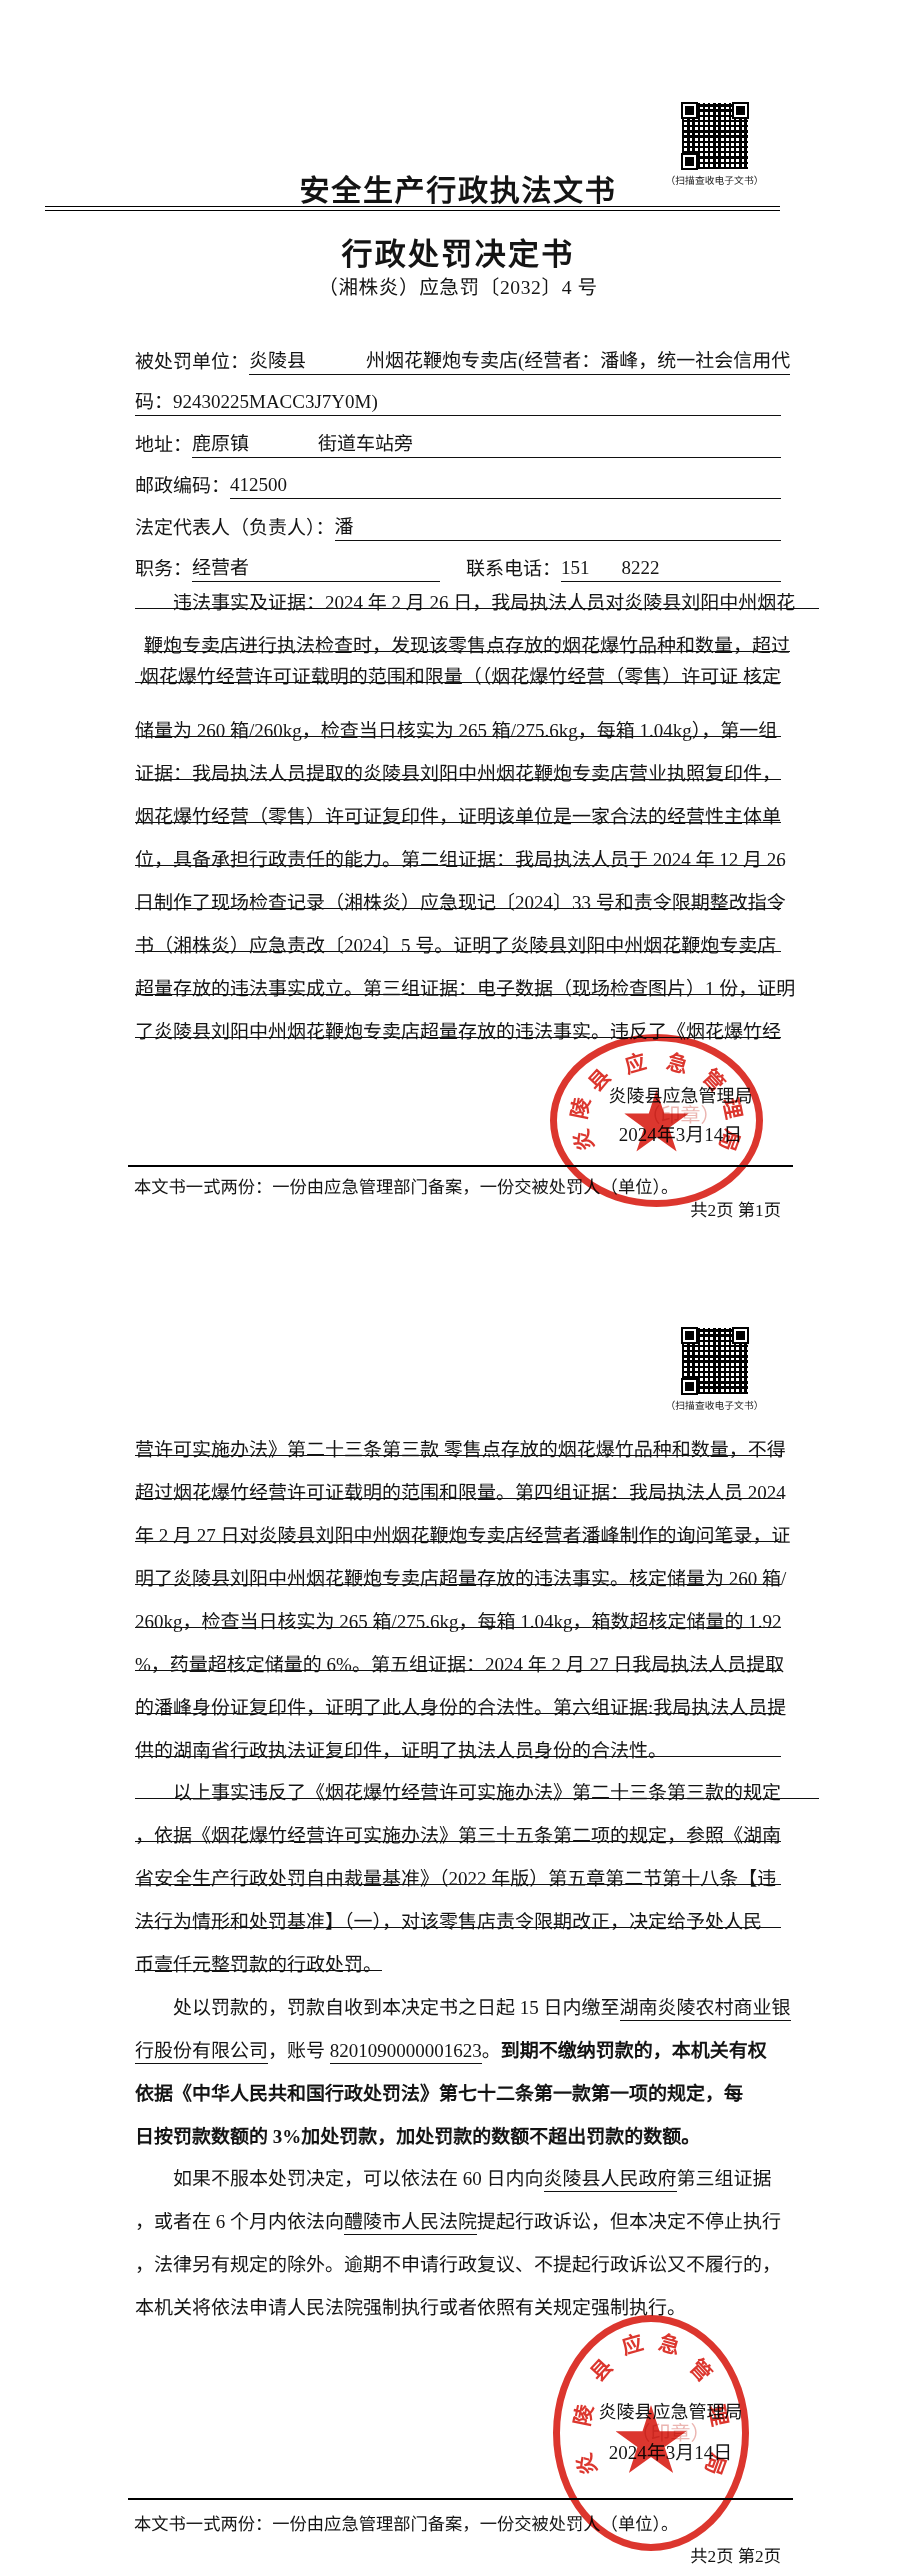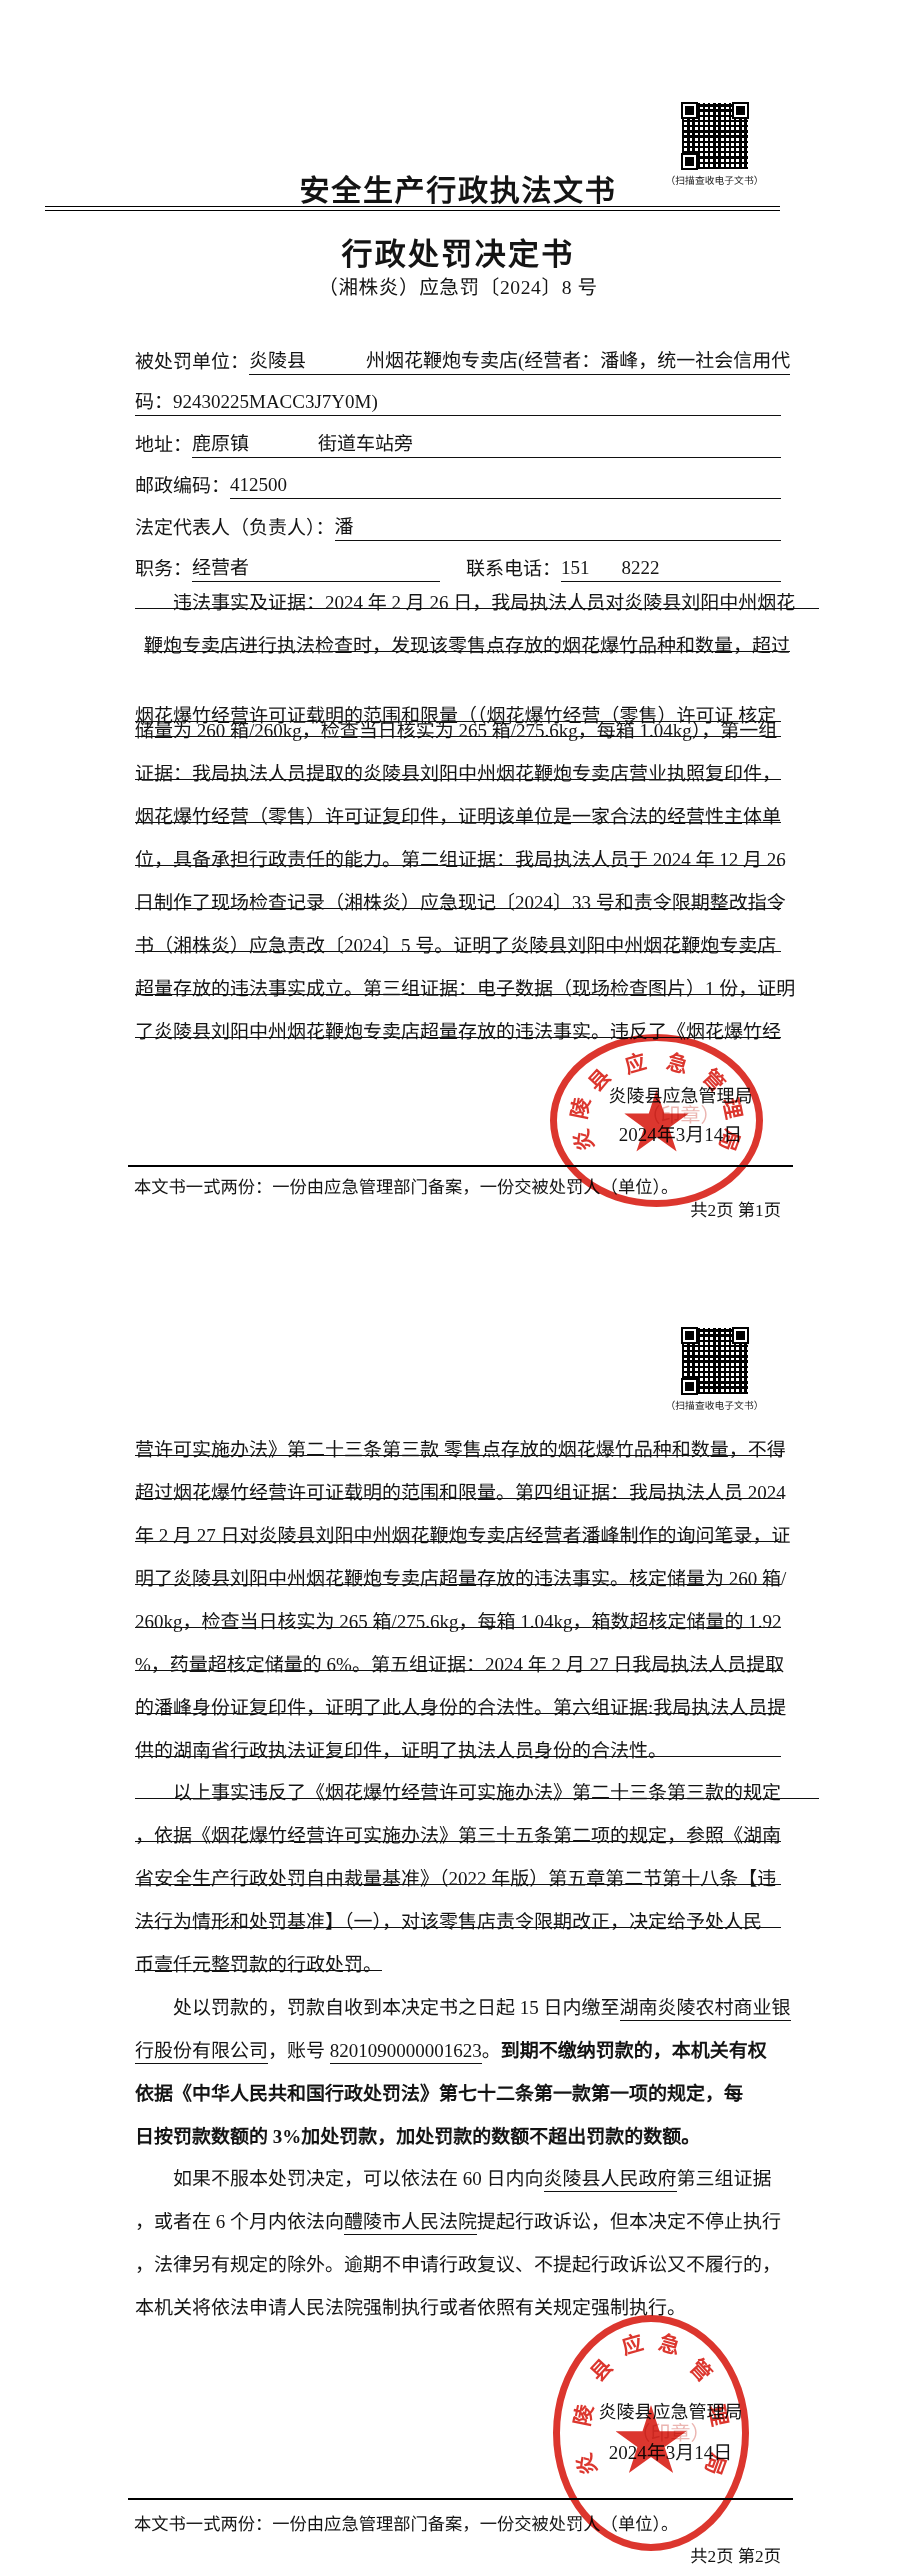--- a/index.html
+++ b/index.html
@@ -67,21 +67,21 @@
     <div class="qr-noise"></div>
     <div class="finder f-tl"></div>
     <div class="finder f-tr"></div>
     <div class="finder f-bl"></div>
   </div>
   <div class="qr-cap" style="left:651px;top:173px;">（扫描查收电子文书）</div>
 
   <div class="center-band h-title">安全生产行政执法文书</div>
   <div class="dbl-line"></div>
   <div class="center-band h-sub">行政处罚决定书</div>
-  <div class="center-band h-num">（湘株炎）应急罚〔2024〕8 号</div>
+  <div class="center-band h-num">（湘株炎）应急罚〔2032〕4 号</div>
 
   <div class="frow" style="top:341px">
     <span class="flabel">被处罚单位：</span>
     <span class="fvalue grow"><span>炎陵县</span><span class="gap gw105"></span><span>州烟花鞭炮专卖店(经营者：潘峰，统一社会信用代</span></span>
   </div>
   <div class="frow" style="top:382px">
     <span class="fvalue grow">码：92430225MACC3J7Y0M)</span>
   </div>
   <div class="frow" style="top:424px">
     <span class="flabel">地址：</span>
@@ -145,21 +145,21 @@
       <span class="ringch" style="left: 167px; top: 100px; transform: translate(-50%, -50%) rotate(78.6deg);">理</span>
       <span class="ringch" style="left: 164px; top: 150px; transform: translate(-50%, -50%) rotate(110deg);">局</span>
     </div>
 
   <div class="foot-rule" style="top:2498px"></div>
   <div class="foot-note" style="top:2510px">本文书一式两份：一份由应急管理部门备案，一份交被处罚人（单位）。</div>
   <div class="page-badge" style="top:2542px">共2页  第2页</div>
 
 <div class="bodyline ul-full ind" style="top: 587px;"><span>违法事实及证据：2024 年 2 月 26 日，我局执法人员对炎陵县刘阳中州烟花</span></div>
     <div class="bodyline ul-full" style="top: 630px; margin-left: 9px;"><span>鞭炮专卖店进行执法检查时，发现该零售点存放的烟花爆竹品种和数量，超过</span></div>
-    <div class="bodyline ul-full" style="top: 700px;"><span>烟花爆竹经营许可证载明的范围和限量（（烟花爆竹经营（零售）许可证 核定</span></div>
+    <div class="bodyline ul-full" style="top: 661px; text-align: right;"><span>烟花爆竹经营许可证载明的范围和限量（（烟花爆竹经营（零售）许可证 核定</span></div>
     <div class="bodyline ul-full" style="top: 715px;"><span>储量为 260 箱/260kg，检查当日核实为 265 箱/275.6kg，每箱 1.04kg），第一组</span></div>
     <div class="bodyline ul-full" style="top: 758px; text-align: center;"><span>证据：我局执法人员提取的炎陵县刘阳中州烟花鞭炮专卖店营业执照复印件，</span></div>
     <div class="bodyline ul-full" style="top: 801px;"><span>烟花爆竹经营（零售）许可证复印件，证明该单位是一家合法的经营性主体单</span></div>
     <div class="bodyline ul-full" style="top: 844px;"><span>位，具备承担行政责任的能力。第二组证据：我局执法人员于 2024 年 12 月 26</span></div>
     <div class="bodyline ul-full" style="top: 887px;"><span>日制作了现场检查记录（湘株炎）应急现记〔2024〕33 号和责令限期整改指令</span></div>
     <div class="bodyline ul-full" style="top: 930px;"><span>书（湘株炎）应急责改〔2024〕5 号。证明了炎陵县刘阳中州烟花鞭炮专卖店</span></div>
     <div class="bodyline ul-full" style="top: 973px;"><span>超量存放的违法事实成立。第三组证据：电子数据（现场检查图片）1 份，证明</span></div>
     <div class="bodyline ul-full" style="top: 1016px; text-align: center;"><span>了炎陵县刘阳中州烟花鞭炮专卖店超量存放的违法事实。违反了《烟花爆竹经</span></div>
     <div class="bodyline ul-full" style="top: 1434px;"><span>营许可实施办法》第二十三条第三款 零售点存放的烟花爆竹品种和数量，不得</span></div>
     <div class="bodyline ul-full" style="top: 1477px;"><span>超过烟花爆竹经营许可证载明的范围和限量。第四组证据：我局执法人员 2024</span></div>

